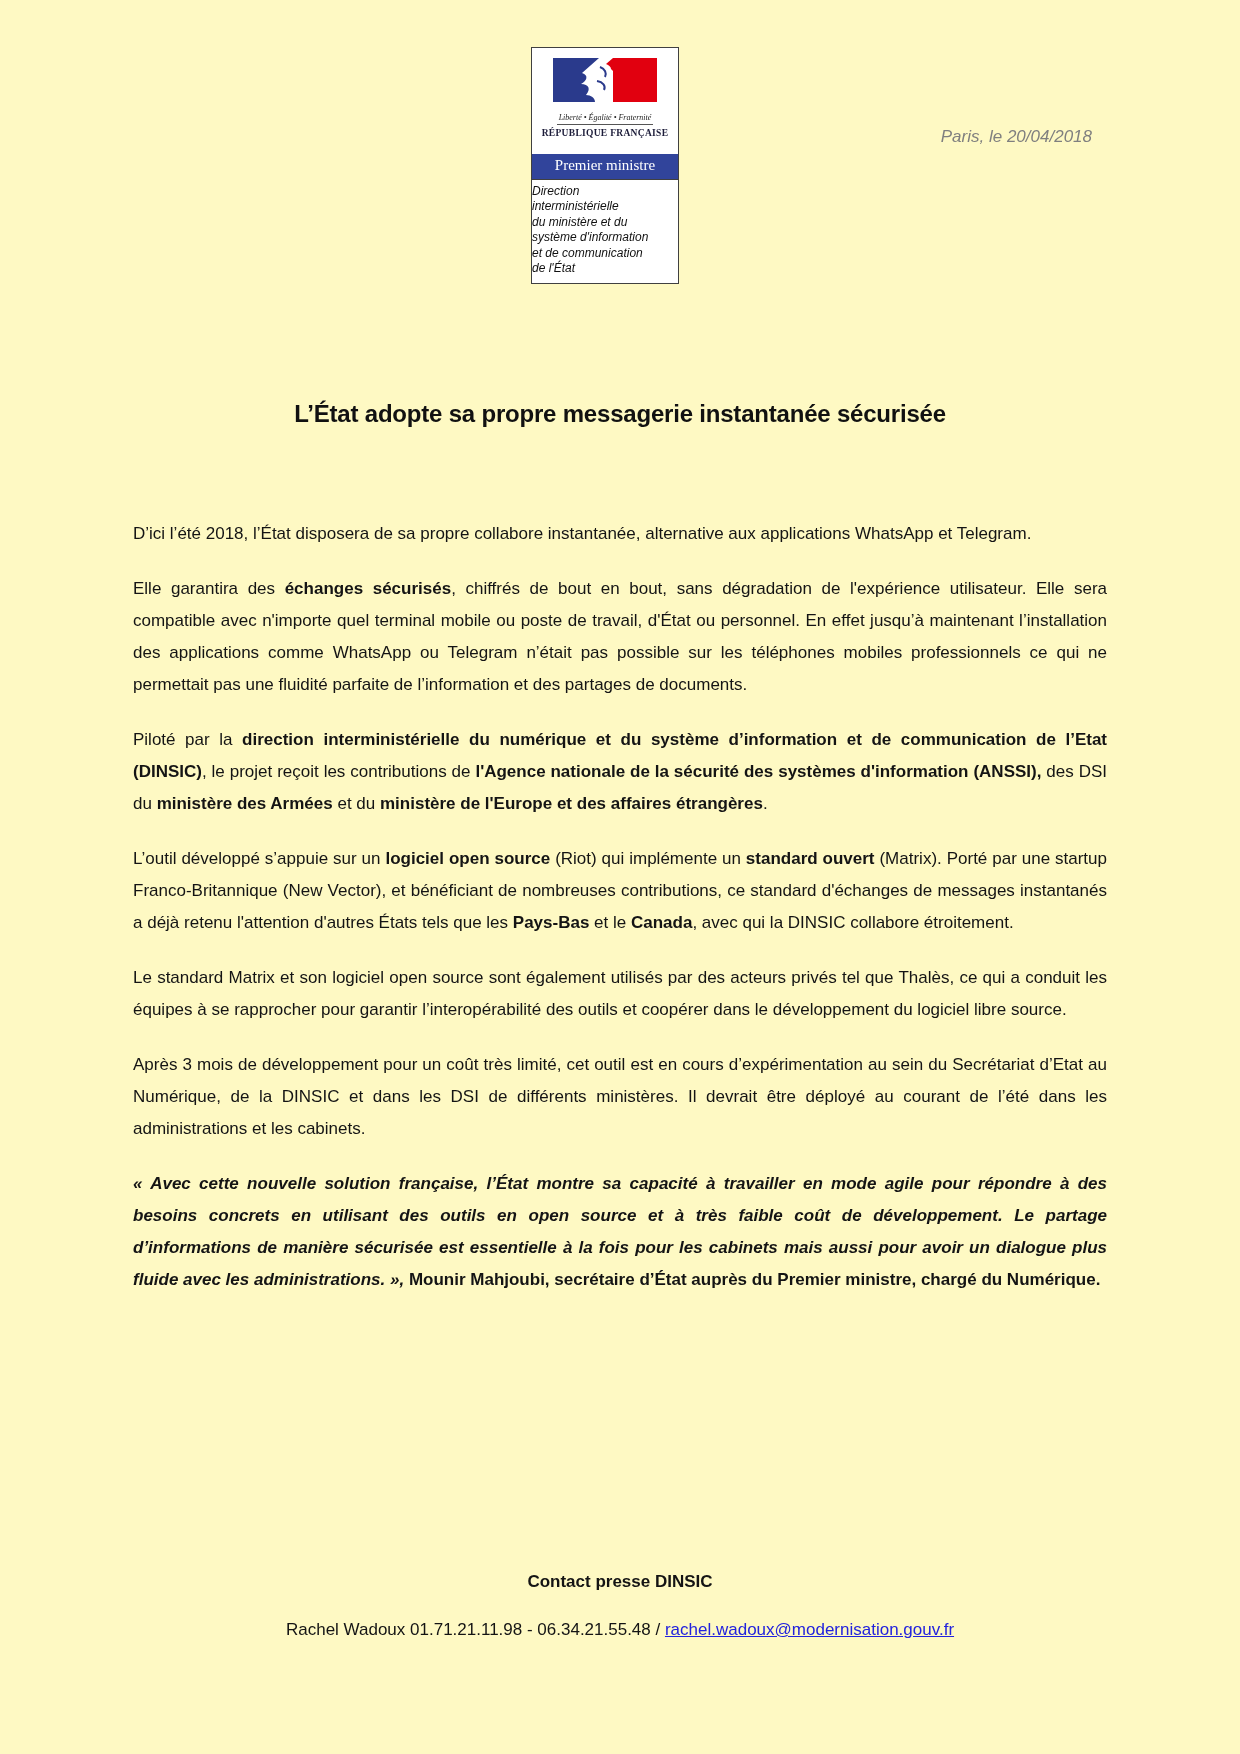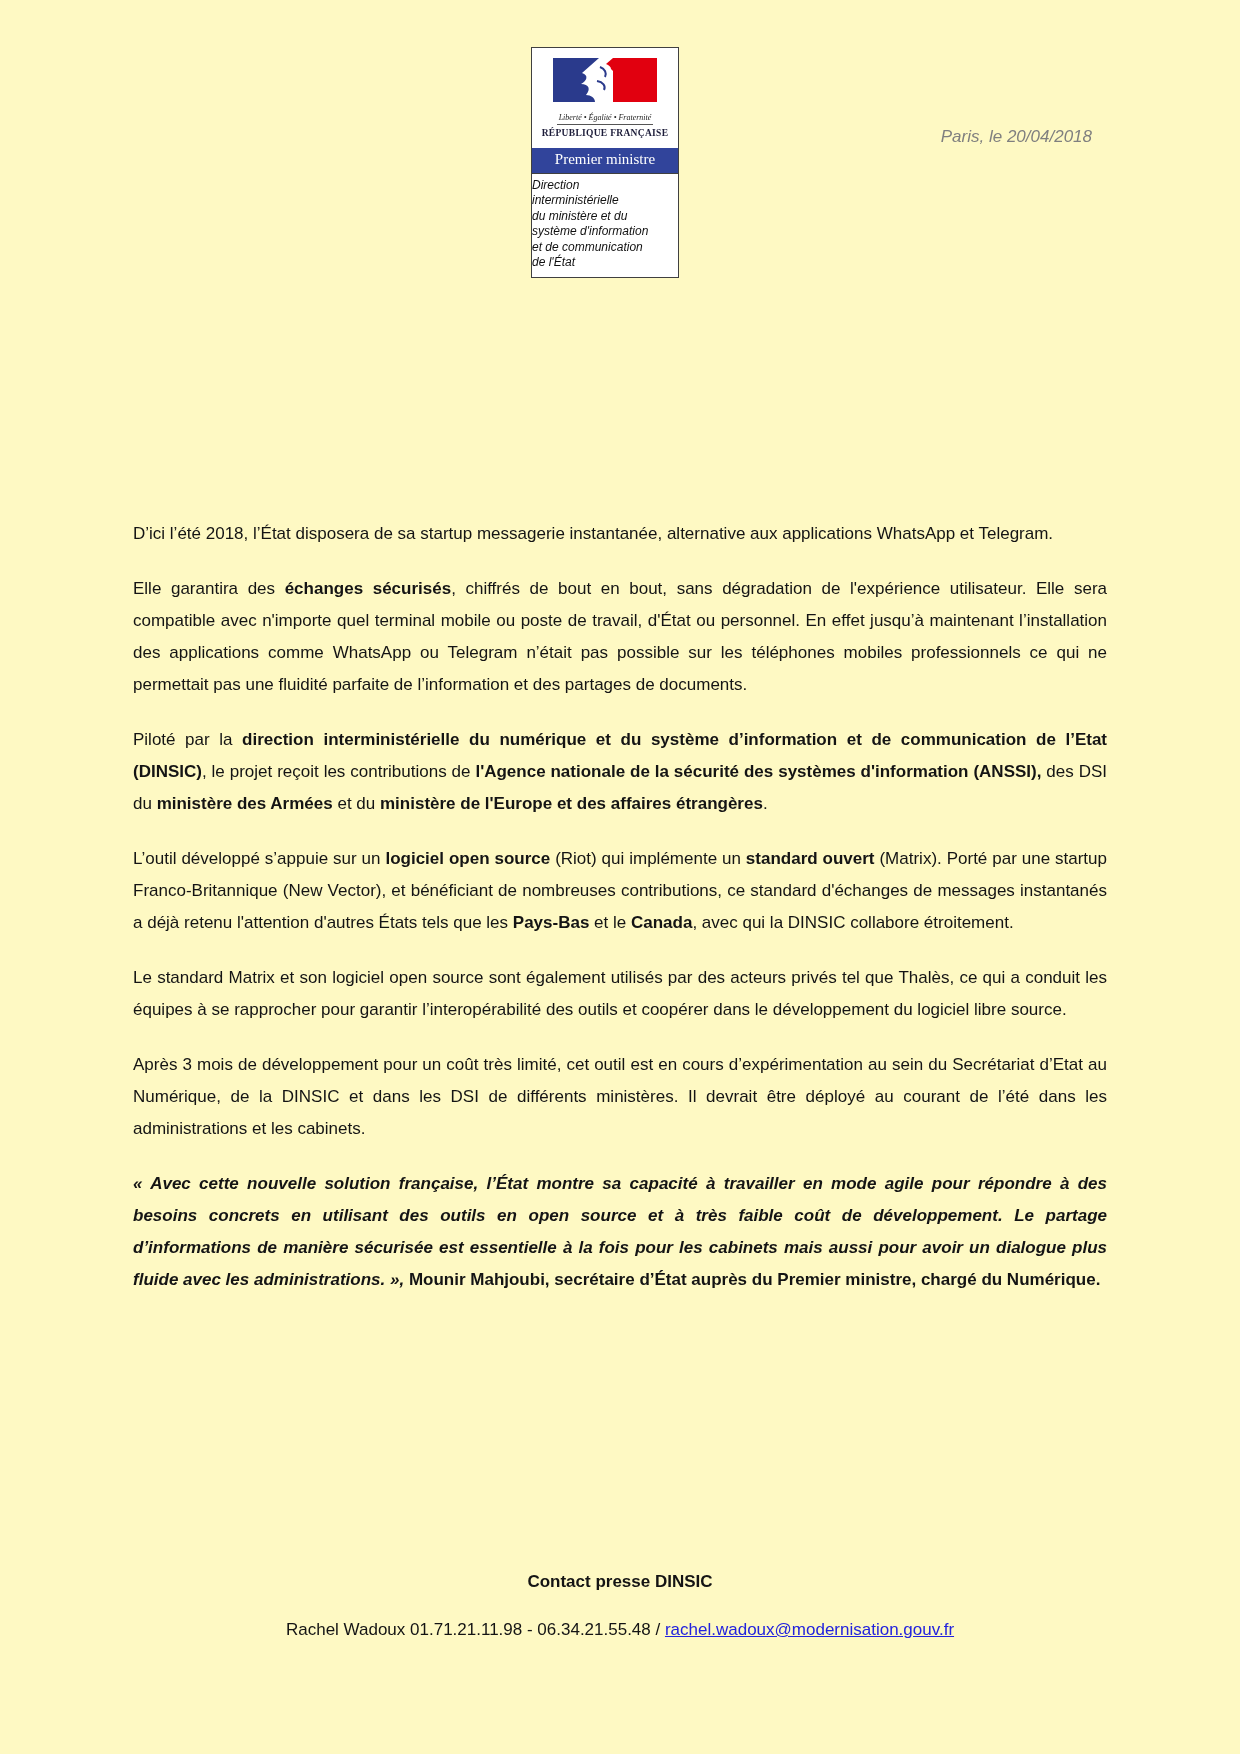--- a/index.html
+++ b/index.html
@@ -35,21 +35,21 @@
     padding: 0 2px 2px;
     border-bottom: 1px solid #555;
     white-space: nowrap;
   }
   .republic {
     font-family: "Liberation Serif", serif;
     font-weight: bold;
     font-size: 9.5px;
     letter-spacing: 0.3px;
     color: #1d1d3a;
-    margin: 3px 0 10px;
+    margin: 3px 0 16px;
     white-space: nowrap;
   }
   .pm-band {
     background: #31449B;
     color: #ffffff;
     font-family: "Liberation Serif", serif;
     font-size: 15px;
     padding: 3px 4px 5px;
   }
   .secretariat {
@@ -148,24 +148,25 @@
       <div>interministérielle</div>
       <div>du ministère et du</div>
       <div>système d'information</div>
       <div>et de communication</div>
       <div>de l'État</div>
     </div>
   </div>
 
   <div class="date-line">Paris, le 20/04/2018</div>
 
+  <h1 class="doc-title">L’État adopte sa propre messagerie instantanée sécurisée</h1>
 
   <div class="body-text">
 
-    <p><span class="r">D’ici l’été 2018, l’État disposera de sa startup messagerie instantanée, alternative aux applications WhatsApp et Telegram.</span></p>
+    <p><span class="r">D’ici l’été 2018, l’État disposera de sa propre collabore instantanée, alternative aux applications WhatsApp et Telegram.</span></p>
 
     <p><span class="r">Elle garantira des </span><span class="b">échanges sécurisés</span><span class="r">, chiffrés de bout en bout, sans dégradation de l'expérience utilisateur. Elle sera compatible avec n'importe quel terminal mobile ou poste de travail, d'État ou personnel. En effet jusqu’à maintenant l’installation des applications comme WhatsApp ou Telegram n’était pas possible sur les téléphones mobiles professionnels ce qui ne permettait pas une fluidité parfaite de l’information et des partages de documents.</span></p>
 
     <p><span class="r">Piloté par la </span><span class="b">direction interministérielle du numérique et du système d’information et de communication de l’Etat (DINSIC)</span><span class="r">, le projet reçoit les contributions de </span><span class="b">l'Agence nationale de la sécurité des systèmes d'information (ANSSI),</span><span class="r"> des DSI du </span><span class="b">ministère des Armées</span><span class="r"> et du </span><span class="b">ministère de l'Europe et des affaires étrangères</span><span class="r">.</span></p>
 
     <p><span class="r">L’outil développé s’appuie sur un </span><span class="b">logiciel open source</span><span class="r"> (Riot) qui implémente un </span><span class="b">standard ouvert</span><span class="r"> (Matrix). Porté par une startup Franco-Britannique (New Vector), et bénéficiant de nombreuses contributions, ce standard d'échanges de messages instantanés a déjà retenu l'attention d'autres États tels que les </span><span class="b">Pays-Bas</span><span class="r"> et le </span><span class="b">Canada</span><span class="r">, avec qui la DINSIC collabore étroitement.</span></p>
 
     <p><span class="r">Le standard Matrix et son logiciel open source sont également utilisés par des acteurs privés tel que Thalès, ce qui a conduit les équipes à se rapprocher pour garantir l’interopérabilité des outils et coopérer dans le développement du logiciel libre source.</span></p>
 
     <p><span class="r">Après 3 mois de développement pour un coût très limité, cet outil est en cours d’expérimentation au sein du Secrétariat d’Etat au Numérique, de la DINSIC et dans les DSI de différents ministères. Il devrait être déployé au courant de l’été dans les administrations et les cabinets.</span></p>

